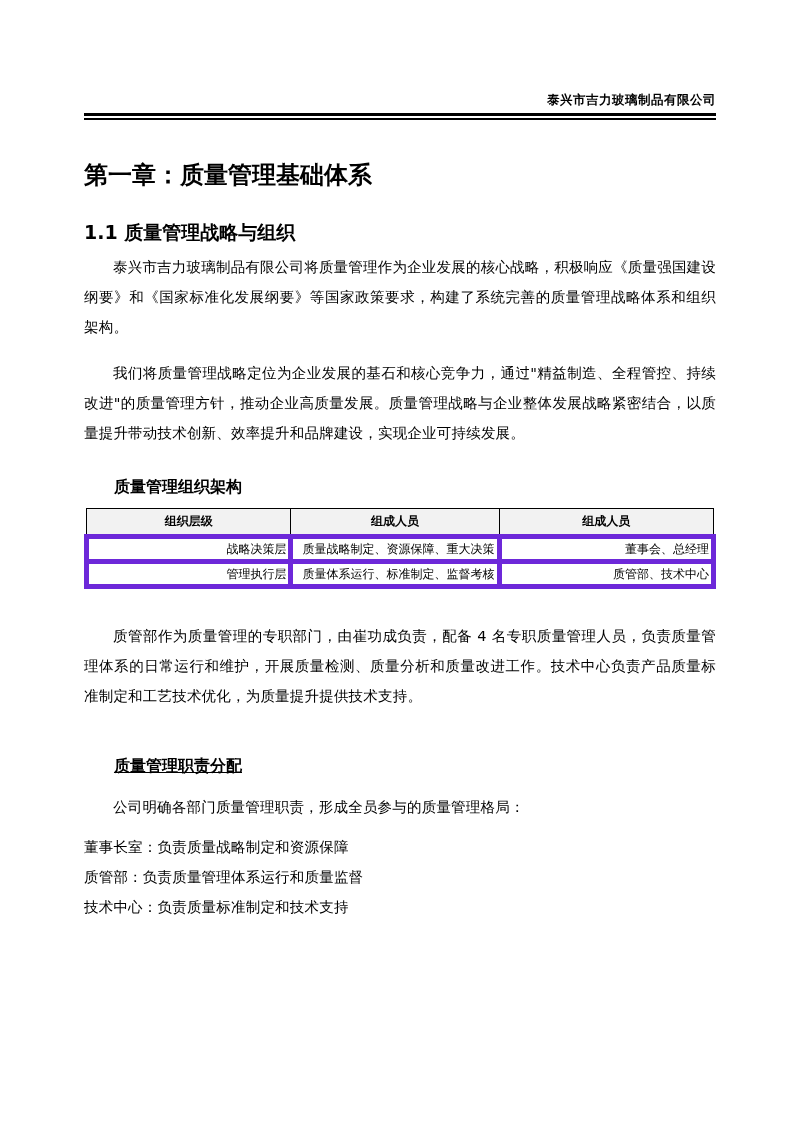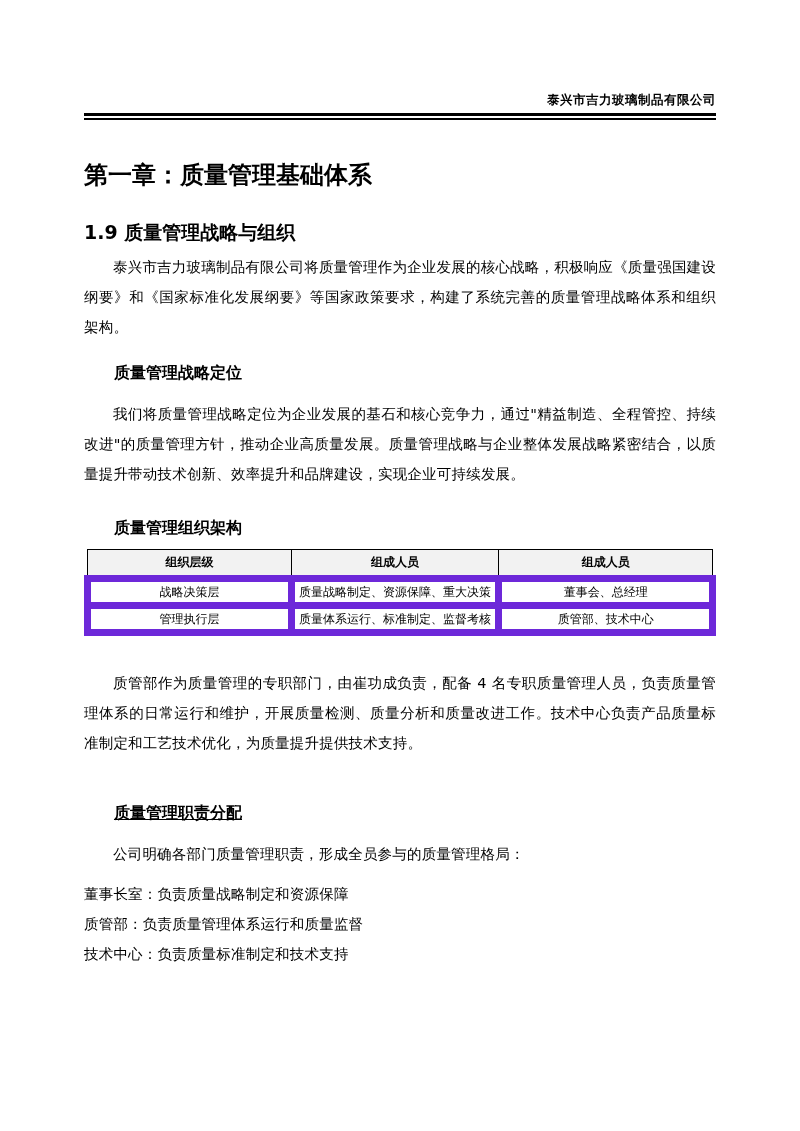--- a/index.html
+++ b/index.html
@@ -74,23 +74,23 @@
     border-collapse: collapse;
     font-size: 12px;
   }
   .org-table th {
     background: #f2f2f2;
     font-weight: bold;
     border: 1px solid #000;
     padding: 4px 2px;
   }
   .org-table td {
-    border: 7px solid #6d28d9;
+    border: 5px solid #6d28d9;
     padding: 1.5px 2px;
-    text-align: center;
+    text-align: right;
   }
   .col-level { width: 32.6%; }
   .col-duty  { width: 33.2%; }
   .col-member{ width: 34.2%; }
 
   
   .duty-list { margin-top: 10px; }
   .duty-item {
     font-size: 14.5px;
     line-height: 30px;
@@ -114,25 +114,24 @@
   <div class="content">
 
     <div class="doc-header">
       <div class="company-name">泰兴市吉力玻璃制品有限公司</div>
       <div class="rule-thick"></div>
       <div class="rule-thin"></div>
     </div>
 
     <h1 class="chapter-title">第一章：质量管理基础体系</h1>
 
-    <h2 class="section-title">1.9 质量管理战略与组织</h2>
+    <h2 class="section-title">1.1 质量管理战略与组织</h2>
 
     <p class="para mt-p1">泰兴市吉力玻璃制品有限公司将质量管理作为企业发展的核心战略，积极响应《质量强国建设纲要》和《国家标准化发展纲要》等国家政策要求，构建了系统完善的质量管理战略体系和组织架构。</p>
 
-    <h3 class="subsection-title mt-sub1">质量管理战略定位</h3>
 
     <p class="para mt-p2">我们将质量管理战略定位为企业发展的基石和核心竞争力，通过"精益制造、全程管控、持续改进"的质量管理方针，推动企业高质量发展。质量管理战略与企业整体发展战略紧密结合，以质量提升带动技术创新、效率提升和品牌建设，实现企业可持续发展。</p>
 
     <h3 class="subsection-title mt-sub2">质量管理组织架构</h3>
 
 
     <table class="org-table">
       <thead>
         <tr>
           <th class="col-level">组织层级</th>

